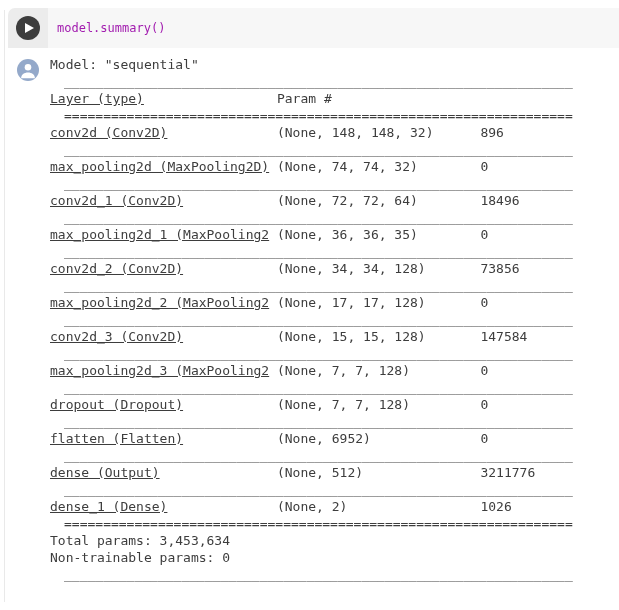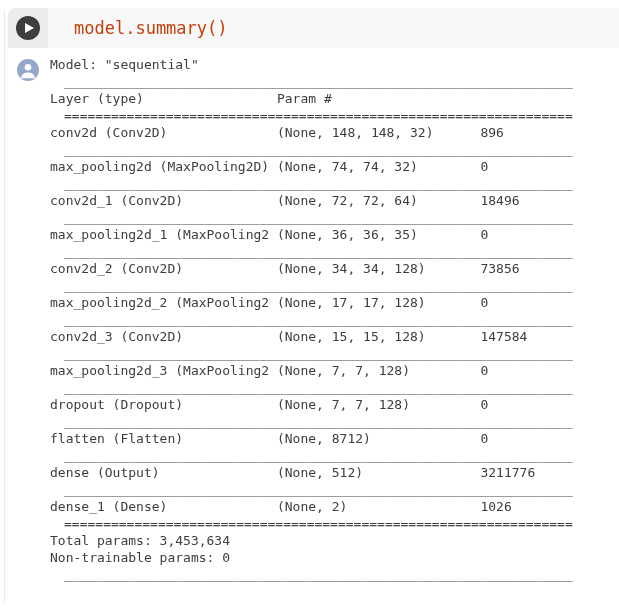--- a/index.html
+++ b/index.html
@@ -28,21 +28,21 @@
   .play-tri{
     display:block;width:0;height:0;margin-left:3px;
     border-left:9px solid #ffffff;
     border-top:5.5px solid transparent;
     border-bottom:5.5px solid transparent;
   }
   .code-area{
     flex:1;background:#f7f7f7;display:flex;align-items:center;padding-left:9px;
   }
   .code-text{
-    font-size:17px;color:#c2410c;white-space:pre;margin-left:17px;
+    font-size:12px;color:#a21caf;white-space:pre;
   }
   
   .output-row{
     position:absolute;left:8px;top:48px;right:0;bottom:0;display:flex;
     background:#ffffff;
   }
   .out-gutter{
     width:40px;flex:0 0 40px;display:flex;justify-content:center;
   }
   .avatar{
@@ -50,21 +50,21 @@
     background:#94a9ca;overflow:hidden;position:relative;
   }
   .avatar svg{display:block;width:22px;height:22px;}
   .out-content{
     flex:1;padding:8px 0 0 2px;
   }
   .line{
     font-size:13px;line-height:17px;height:17px;white-space:pre;color:#3d3d3d;
   }
   .row{display:flex;}
-  .c1{width:29ch;flex:0 0 29ch;overflow:hidden;}
+  .c1{width:29ch;flex:0 0 29ch;overflow:hidden;text-decoration:underline;}
   .c2{width:26ch;flex:0 0 26ch;overflow:hidden;}
   .c3{flex:1;overflow:hidden;}
   .sep{overflow:hidden;margin-left:14px;}
 </style>
 </head>
 <body>
 
 <div class="cell-left-border"></div>
 
 <div class="code-row">
@@ -156,21 +156,21 @@
 
     <div class="line row">
       <span class="c1">dropout (Dropout)</span>
       <span class="c2">(None, 7, 7, 128)</span>
       <span class="c3">0</span>
     </div>
     <div class="line sep">_________________________________________________________________</div>
 
     <div class="line row">
       <span class="c1">flatten (Flatten)</span>
-      <span class="c2">(None, 8712)</span>
+      <span class="c2">(None, 6952)</span>
       <span class="c3">0</span>
     </div>
     <div class="line sep">_________________________________________________________________</div>
 
     <div class="line row">
       <span class="c1">dense (Output)</span>
       <span class="c2">(None, 512)</span>
       <span class="c3">3211776</span>
     </div>
     <div class="line sep">_________________________________________________________________</div>

